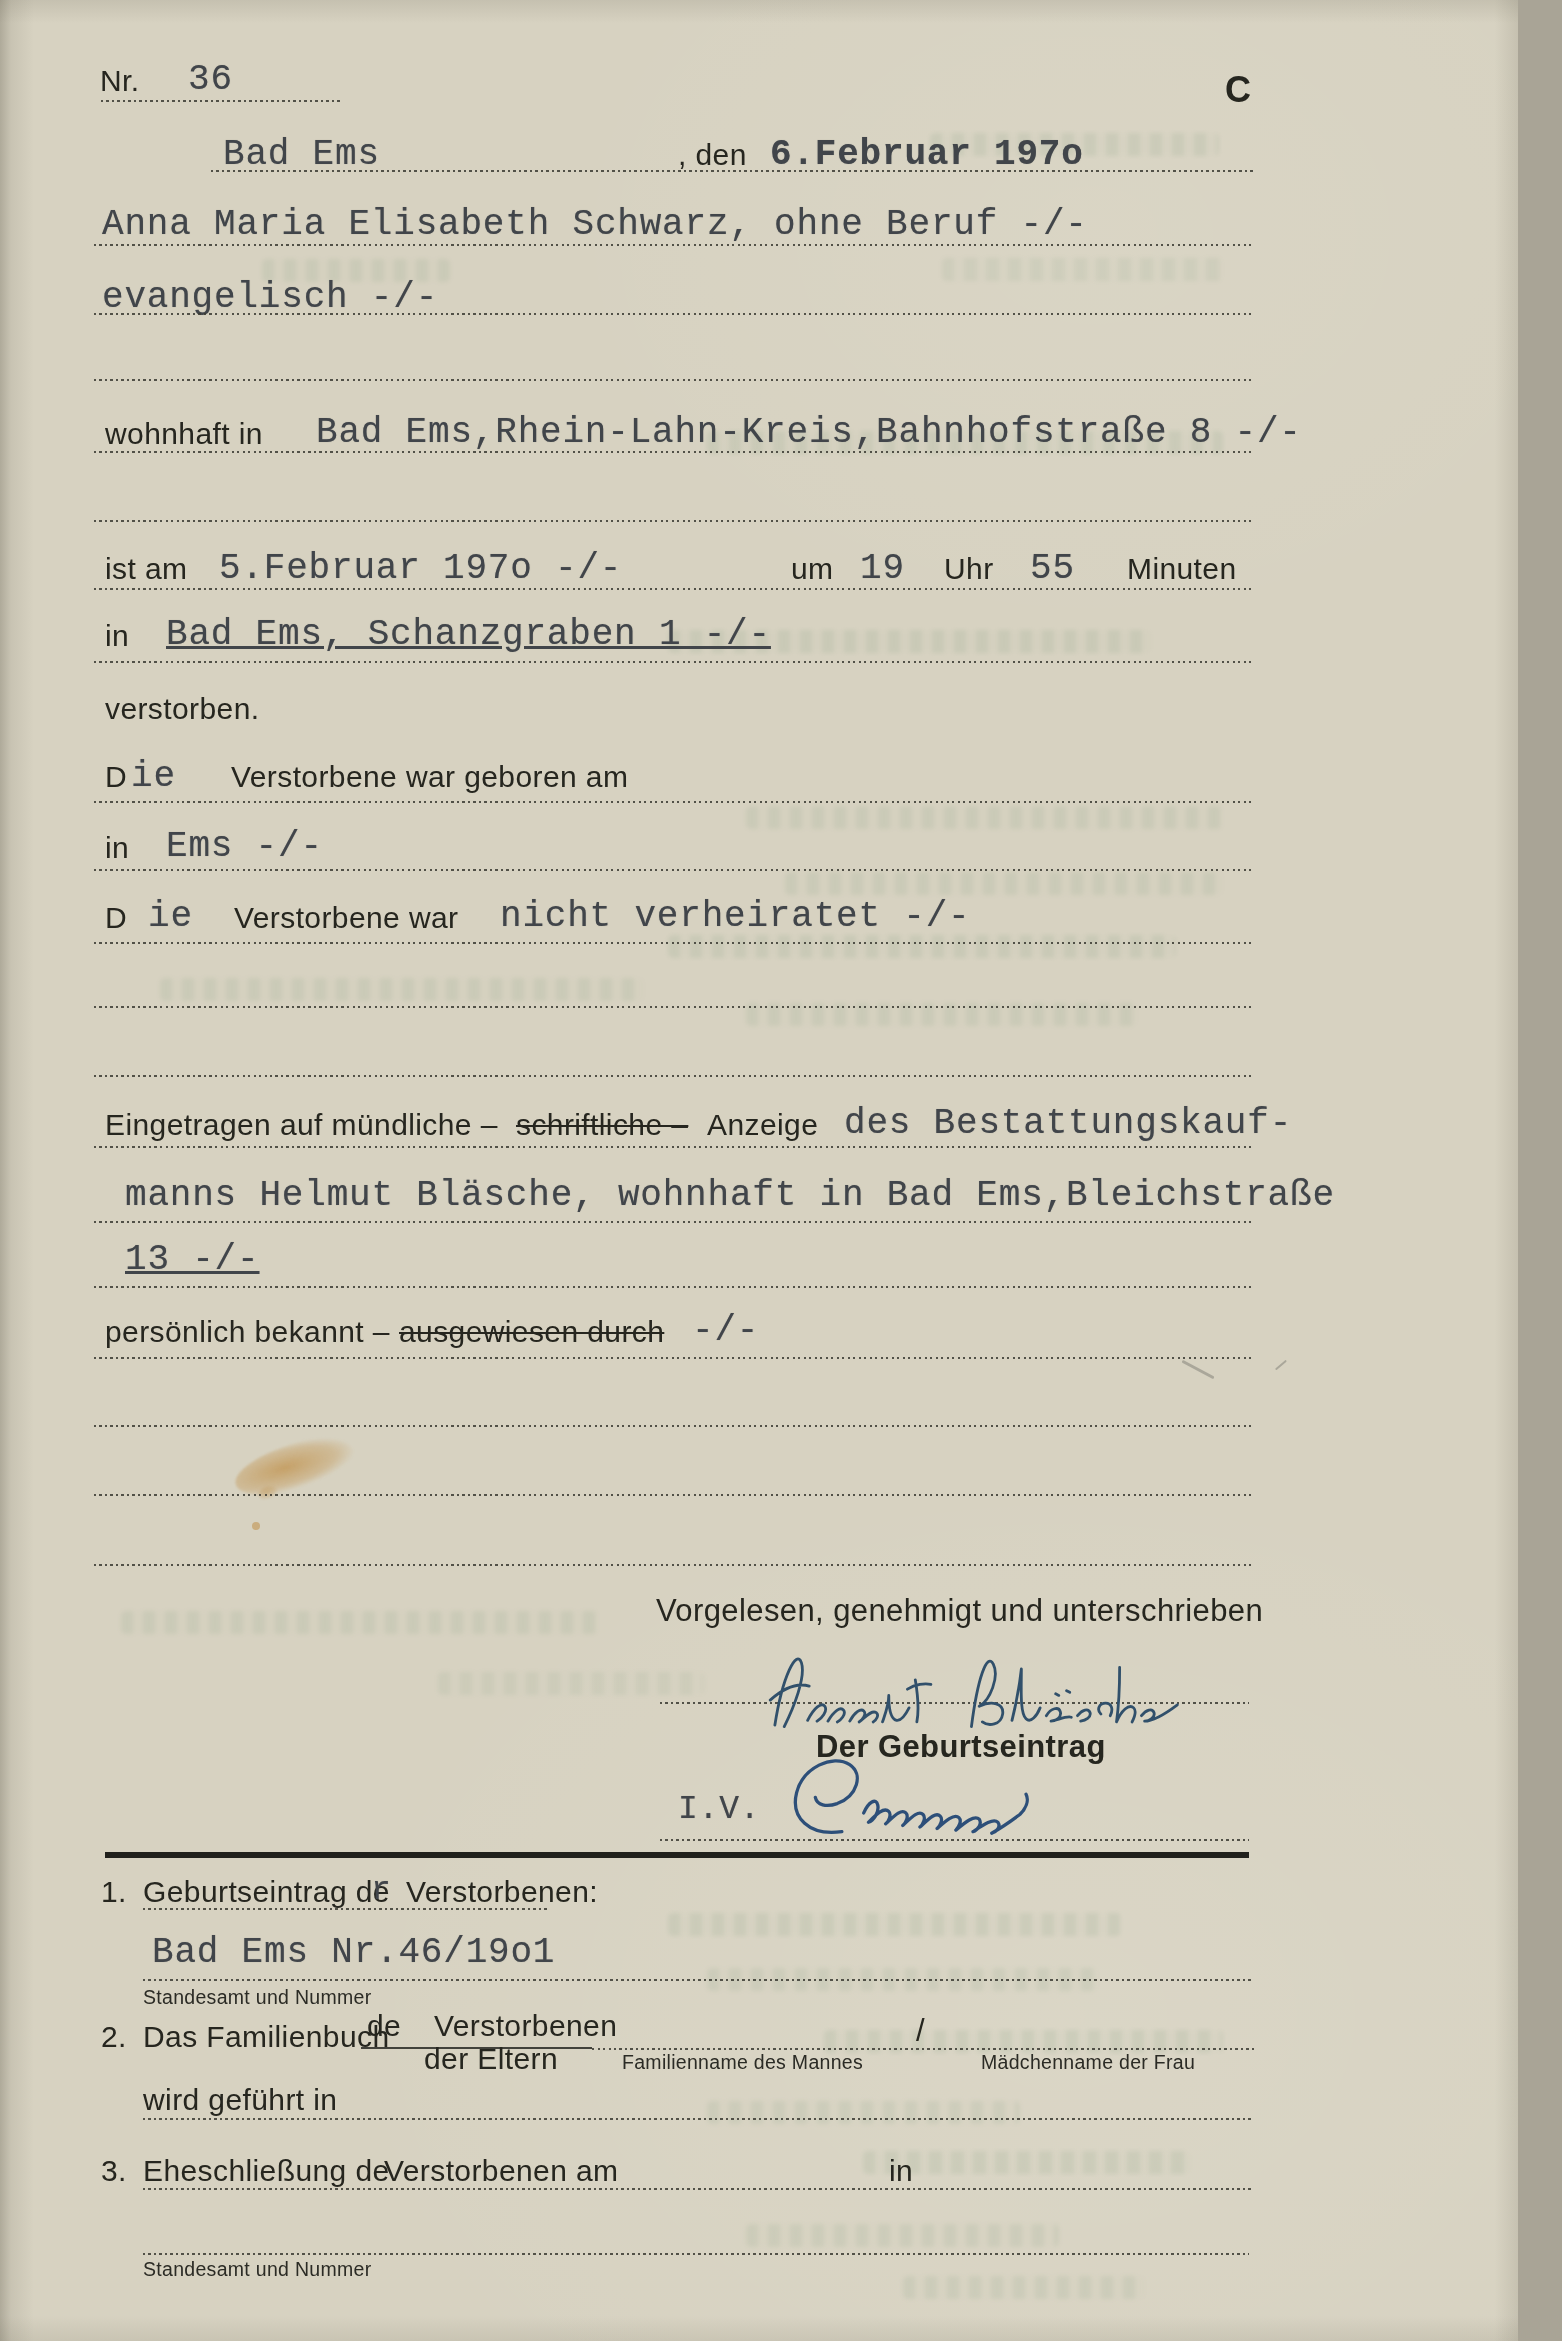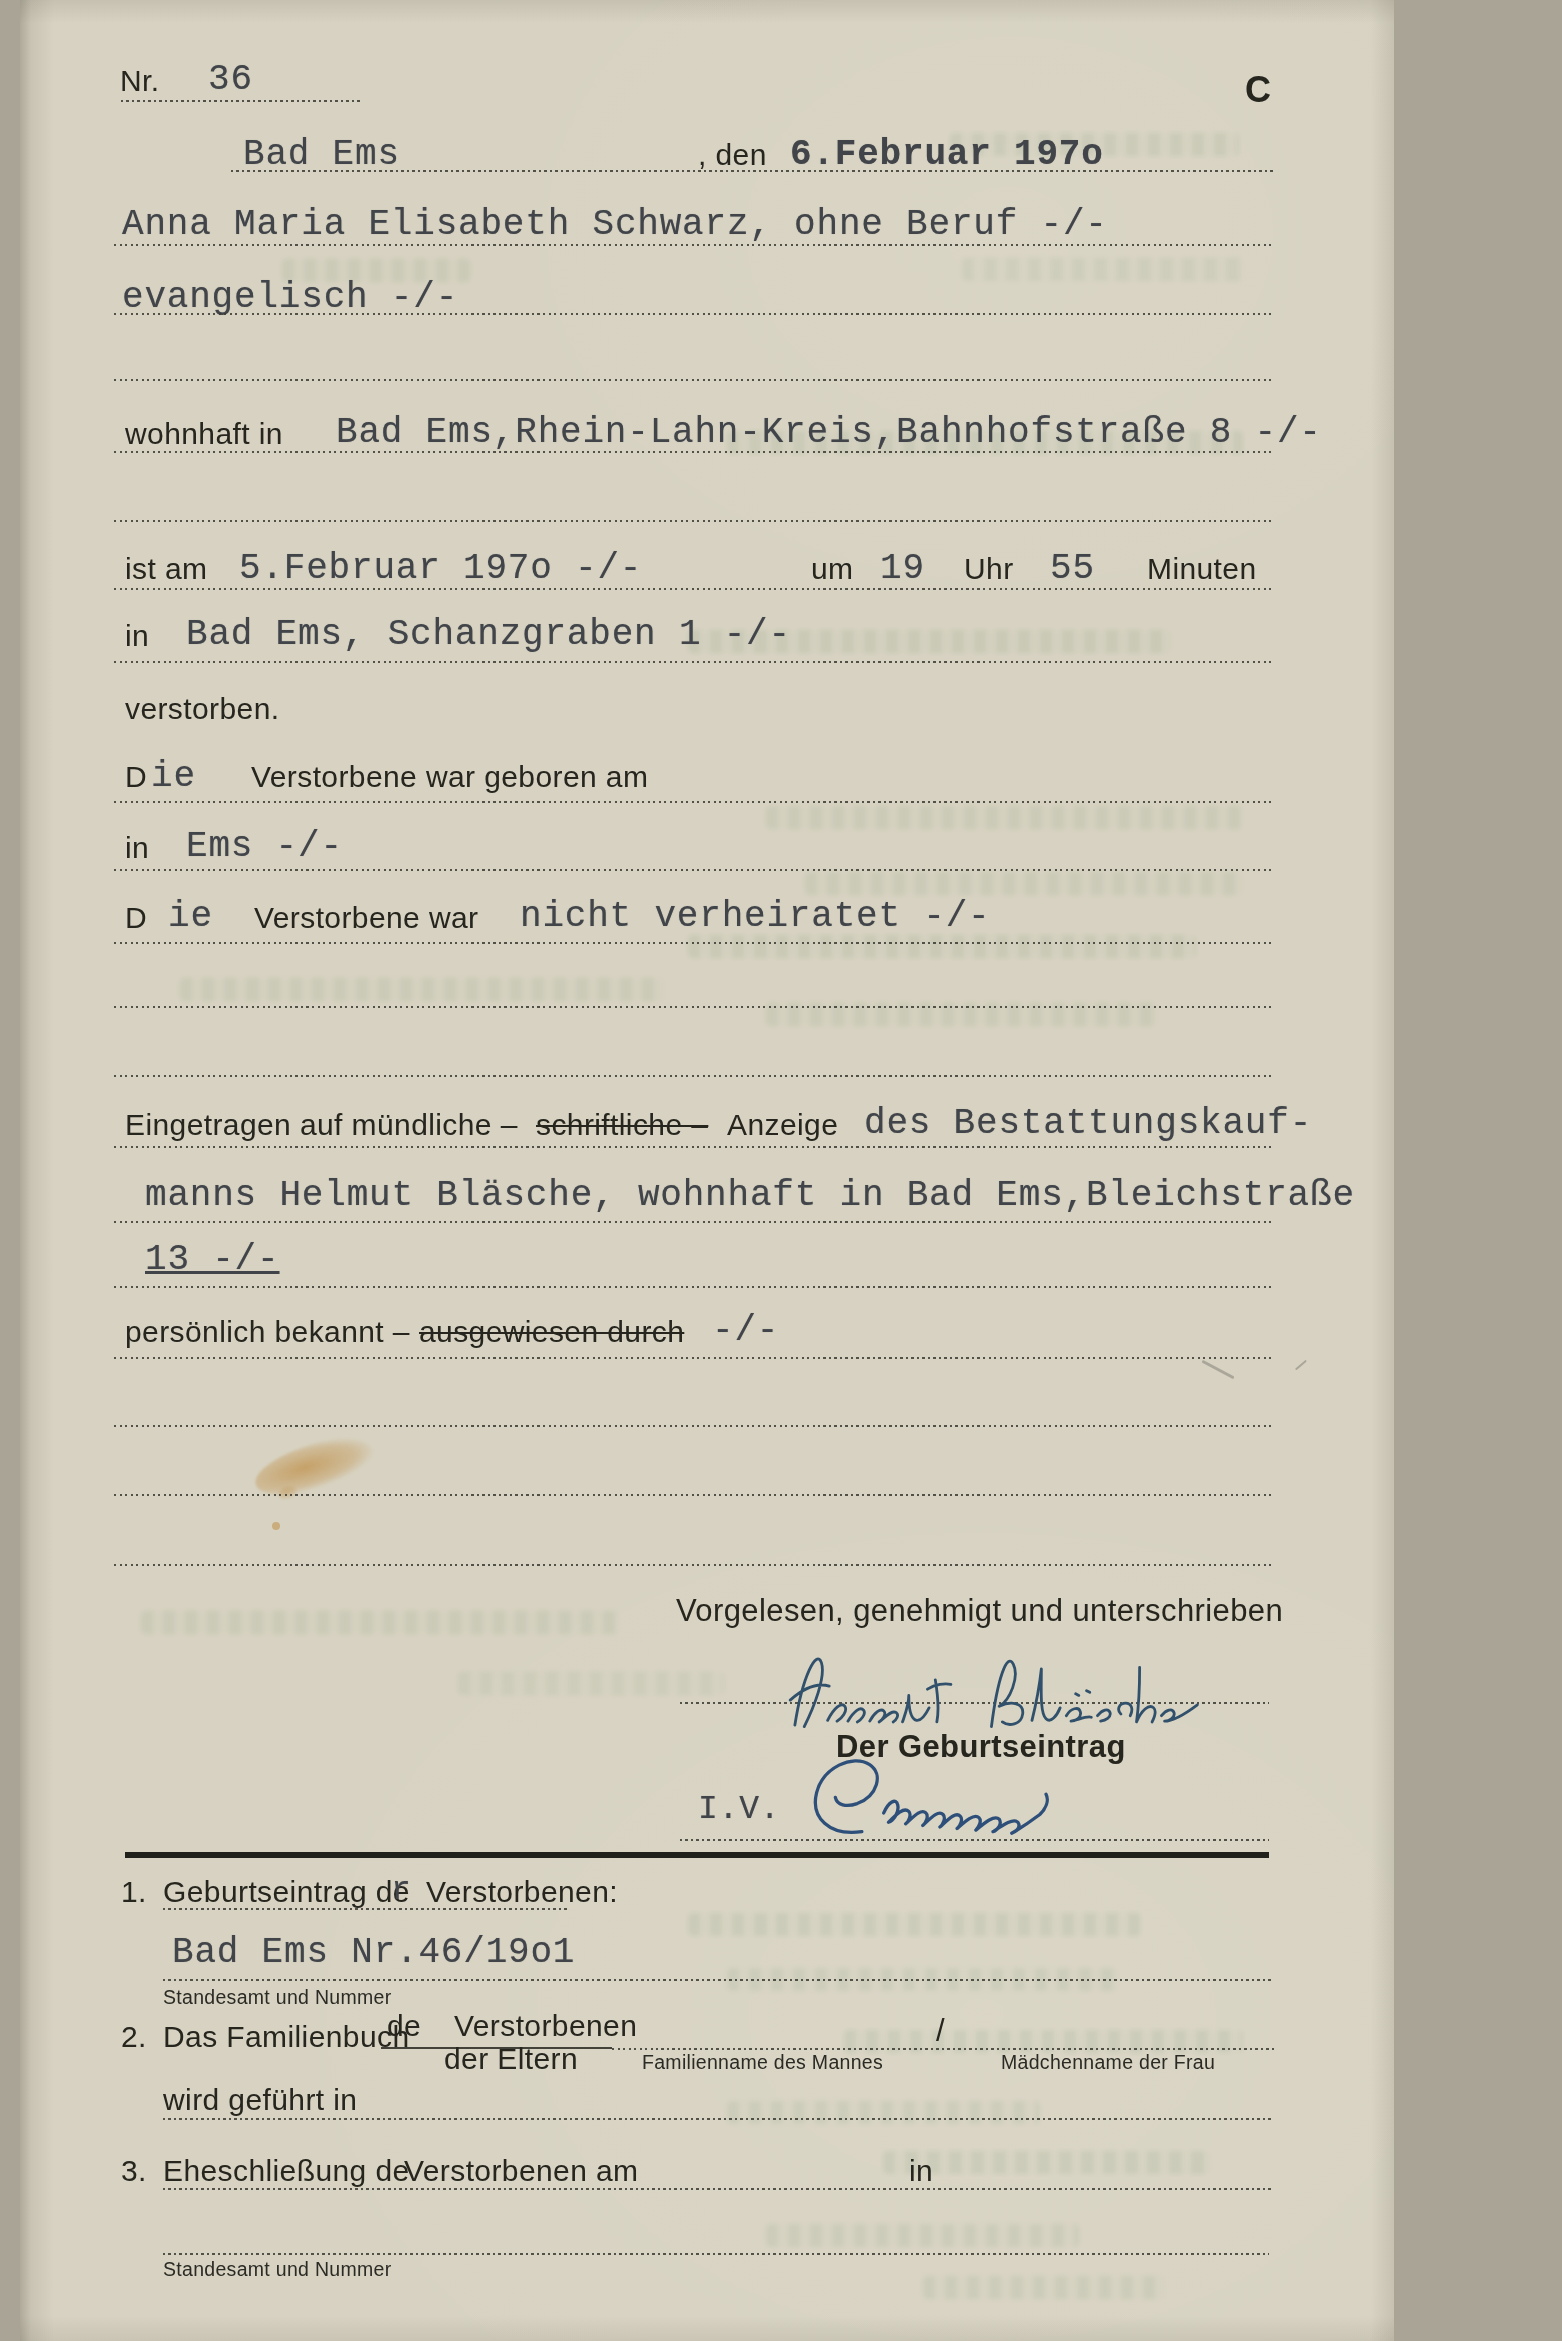--- a/index.html
+++ b/index.html
@@ -1,27 +1,26 @@
 <!DOCTYPE html>
 <html style="font-size:12.5px"><head>
 <meta charset="utf-8">
 <style>
   html,body{margin:0;padding:0;background:#a9a496;}
   .paper{
-    position:relative;width:1374px;height:2342px;overflow:hidden;
+    position:relative;width:1518px;height:2342px;overflow:hidden;
     background-color:#d7d2c1;
     background-image:
       linear-gradient(90deg, rgba(70,66,52,.28) 0px, rgba(70,66,52,.10) 11px, rgba(70,66,52,0) 34px),
       linear-gradient(270deg, rgba(70,66,52,.12) 0px, rgba(70,66,52,0) 23.4px),
       linear-gradient(180deg, rgba(70,66,52,.12) 0px, rgba(70,66,52,0) 23.4px),
       linear-gradient(0deg, rgba(70,66,52,.10) 0px, rgba(70,66,52,0) 26.6px),
       radial-gradient(938px 703px at 72% 10%, rgba(255,255,245,.07), rgba(0,0,0,0) 60%),
       radial-gradient(1172px 860px at 70% 86%, rgba(255,255,248,.09), rgba(0,0,0,0) 65%);
     font-family:"Liberation Sans",sans-serif;
-    margin-left:20px;
   }
   .abs{position:absolute;white-space:pre;}
   .p{font-family:"Liberation Sans",sans-serif;font-size:30px;color:#26261f;letter-spacing:0.4px;}
   .pb{font-weight:bold;}
   .big{font-size:31px;}
   .t{font-family:"Liberation Mono","DejaVu Sans Mono",monospace;font-size:36px;color:#41454a;letter-spacing:0.8px;text-shadow:0 0 0.8px rgba(65,69,74,.45);}
   .tsm{font-size:33px;}
   .sm{font-family:"Liberation Sans",sans-serif;font-size:19.5px;color:#2b2b25;letter-spacing:0.3px;}
   .dl{position:absolute;height:2.3px;background-image:repeating-linear-gradient(90deg,rgba(58,58,50,.85) 0 2.3px,rgba(58,58,50,0) 2.3px 5.5px);}
   .sl{position:absolute;height:2.3px;background:rgba(50,50,44,.9);}
@@ -88,21 +87,21 @@
   <span class="abs p" style="left:105px;top:552px;">ist am</span>
   <span class="abs t" style="left:219px;top:548px;">5.Februar 197o -/-</span>
   <span class="abs p" style="left:791px;top:552px;">um</span>
   <span class="abs t" style="left:860px;top:548px;">19</span>
   <span class="abs p" style="left:944px;top:552px;">Uhr</span>
   <span class="abs t" style="left:1030px;top:548px;">55</span>
   <span class="abs p" style="left:1127px;top:552px;">Minuten</span>
   <div class="dl" style="left:94px;top:588px;width:1160px;"></div>
 
   <span class="abs p" style="left:105px;top:619px;">in</span>
-  <span class="abs t" style="left:166px;top:614px;">Bad Ems, Schanzgraben 1 -/-</span>
+  <span class="abs t" style="left:166px;top:614px;text-decoration:underline;">Bad Ems, Schanzgraben 1 -/-</span>
   <div class="dl" style="left:94px;top:661px;width:1160px;"></div>
   <span class="abs p" style="left:105px;top:692px;">verstorben.</span>
 
   <span class="abs p" style="left:105px;top:760px;">D</span>
   <span class="abs t" style="left:131px;top:756px;">ie</span>
   <span class="abs p" style="left:231px;top:760px;">Verstorbene war geboren am</span>
   <div class="dl" style="left:94px;top:801px;width:1160px;"></div>
 
   <span class="abs p" style="left:105px;top:831px;">in</span>
   <span class="abs t" style="left:166px;top:826px;">Ems -/-</span>

